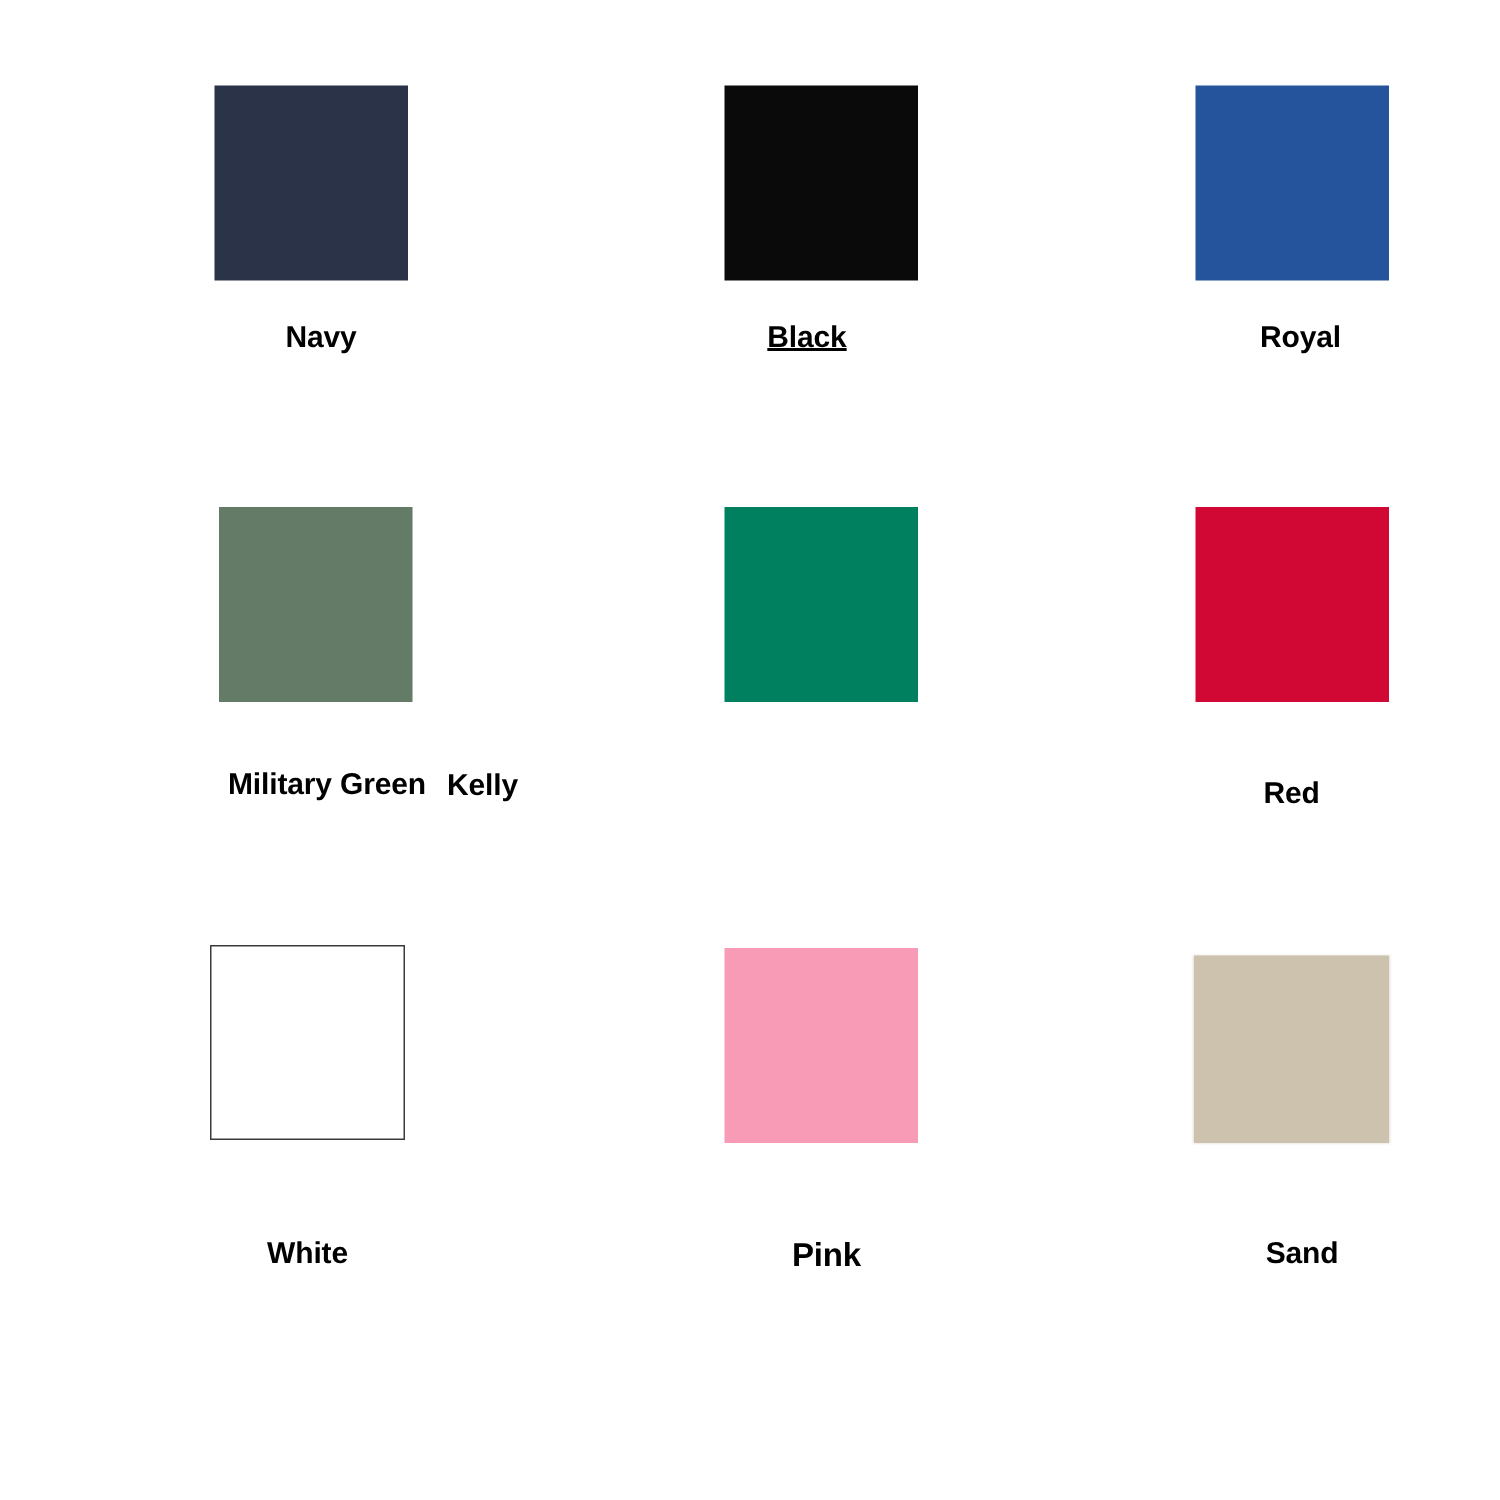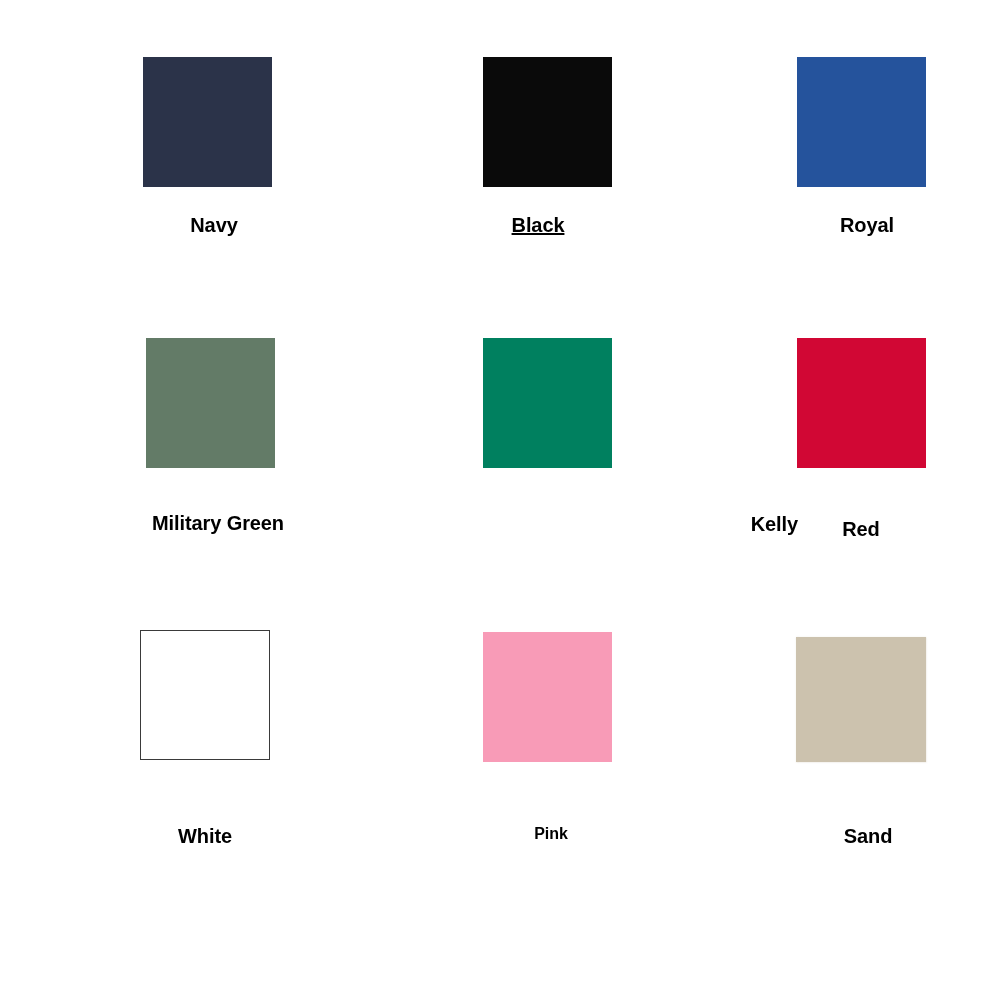--- a/index.html
+++ b/index.html
@@ -68,31 +68,31 @@
     <div class="swatch-cell">
       <div class="swatch-chip" style="left: 759px; top: 57px; width: 129px; height: 130px; background: rgb(37, 83, 156);"></div>
       <div class="swatch-label" style="top: 215px; font-size: 20px; color: rgb(0, 0, 0); left: 579px; width: 500px; text-align: center;">Royal</div>
     </div>
     <div class="swatch-cell">
       <div class="swatch-chip" style="left: 108px; top: 338px; width: 129px; height: 130px; background: rgb(99, 123, 103);"></div>
       <div class="swatch-label" style="top: 513px; font-size: 20px; color: rgb(0, 0, 0); left: -70px; width: 500px; text-align: center;">Military Green</div>
     </div>
     <div class="swatch-cell">
       <div class="swatch-chip" style="left: 445px; top: 338px; width: 129px; height: 130px; background: rgb(0, 128, 95);"></div>
-      <div class="swatch-label" style="top: 514px; font-size: 20px; color: rgb(0, 0, 0); left: 260px; width: 500px; text-align: right;">Kelly</div>
+      <div class="swatch-label" style="top: 514px; font-size: 20px; color: rgb(0, 0, 0); left: 260px; width: 500px; text-align: left;">Kelly</div>
     </div>
     <div class="swatch-cell">
       <div class="swatch-chip" style="left: 759px; top: 338px; width: 129px; height: 130px; background: rgb(209, 7, 52);"></div>
       <div class="swatch-label" style="top: 519px; font-size: 20px; color: rgb(0, 0, 0); left: 573px; width: 500px; text-align: center;">Red</div>
     </div>
     <div class="swatch-cell">
       <div class="swatch-chip outlined" style="left: 102px; top: 630px; width: 130px; height: 130px; background: rgb(255, 255, 255); border-color: rgb(58, 58, 58);"></div>
       <div class="swatch-label" style="top: 826px; font-size: 20px; color: rgb(0, 0, 0); left: -83px; width: 500px; text-align: center;">White</div>
     </div>
     <div class="swatch-cell">
       <div class="swatch-chip" style="left: 445px; top: 632px; width: 129px; height: 130px; background: rgb(248, 155, 183);"></div>
-      <div class="swatch-label" style="top: 826px; font-size: 16px; color: rgb(0, 0, 0); left: 263px; width: 500px; text-align: center;">Pink</div>
+      <div class="swatch-label" style="top: 826px; font-size: 22px; color: rgb(0, 0, 0); left: 263px; width: 500px; text-align: center;">Pink</div>
     </div>
     <div class="swatch-cell">
       <div class="swatch-chip soft-edge" style="left: 758px; top: 637px; width: 130px; height: 125px; background: rgb(204, 194, 174);"></div>
       <div class="swatch-label" style="top: 826px; font-size: 20px; color: rgb(0, 0, 0); left: 580px; width: 500px; text-align: center;">Sand</div>
     </div>
   </div>
 
 </body></html>

